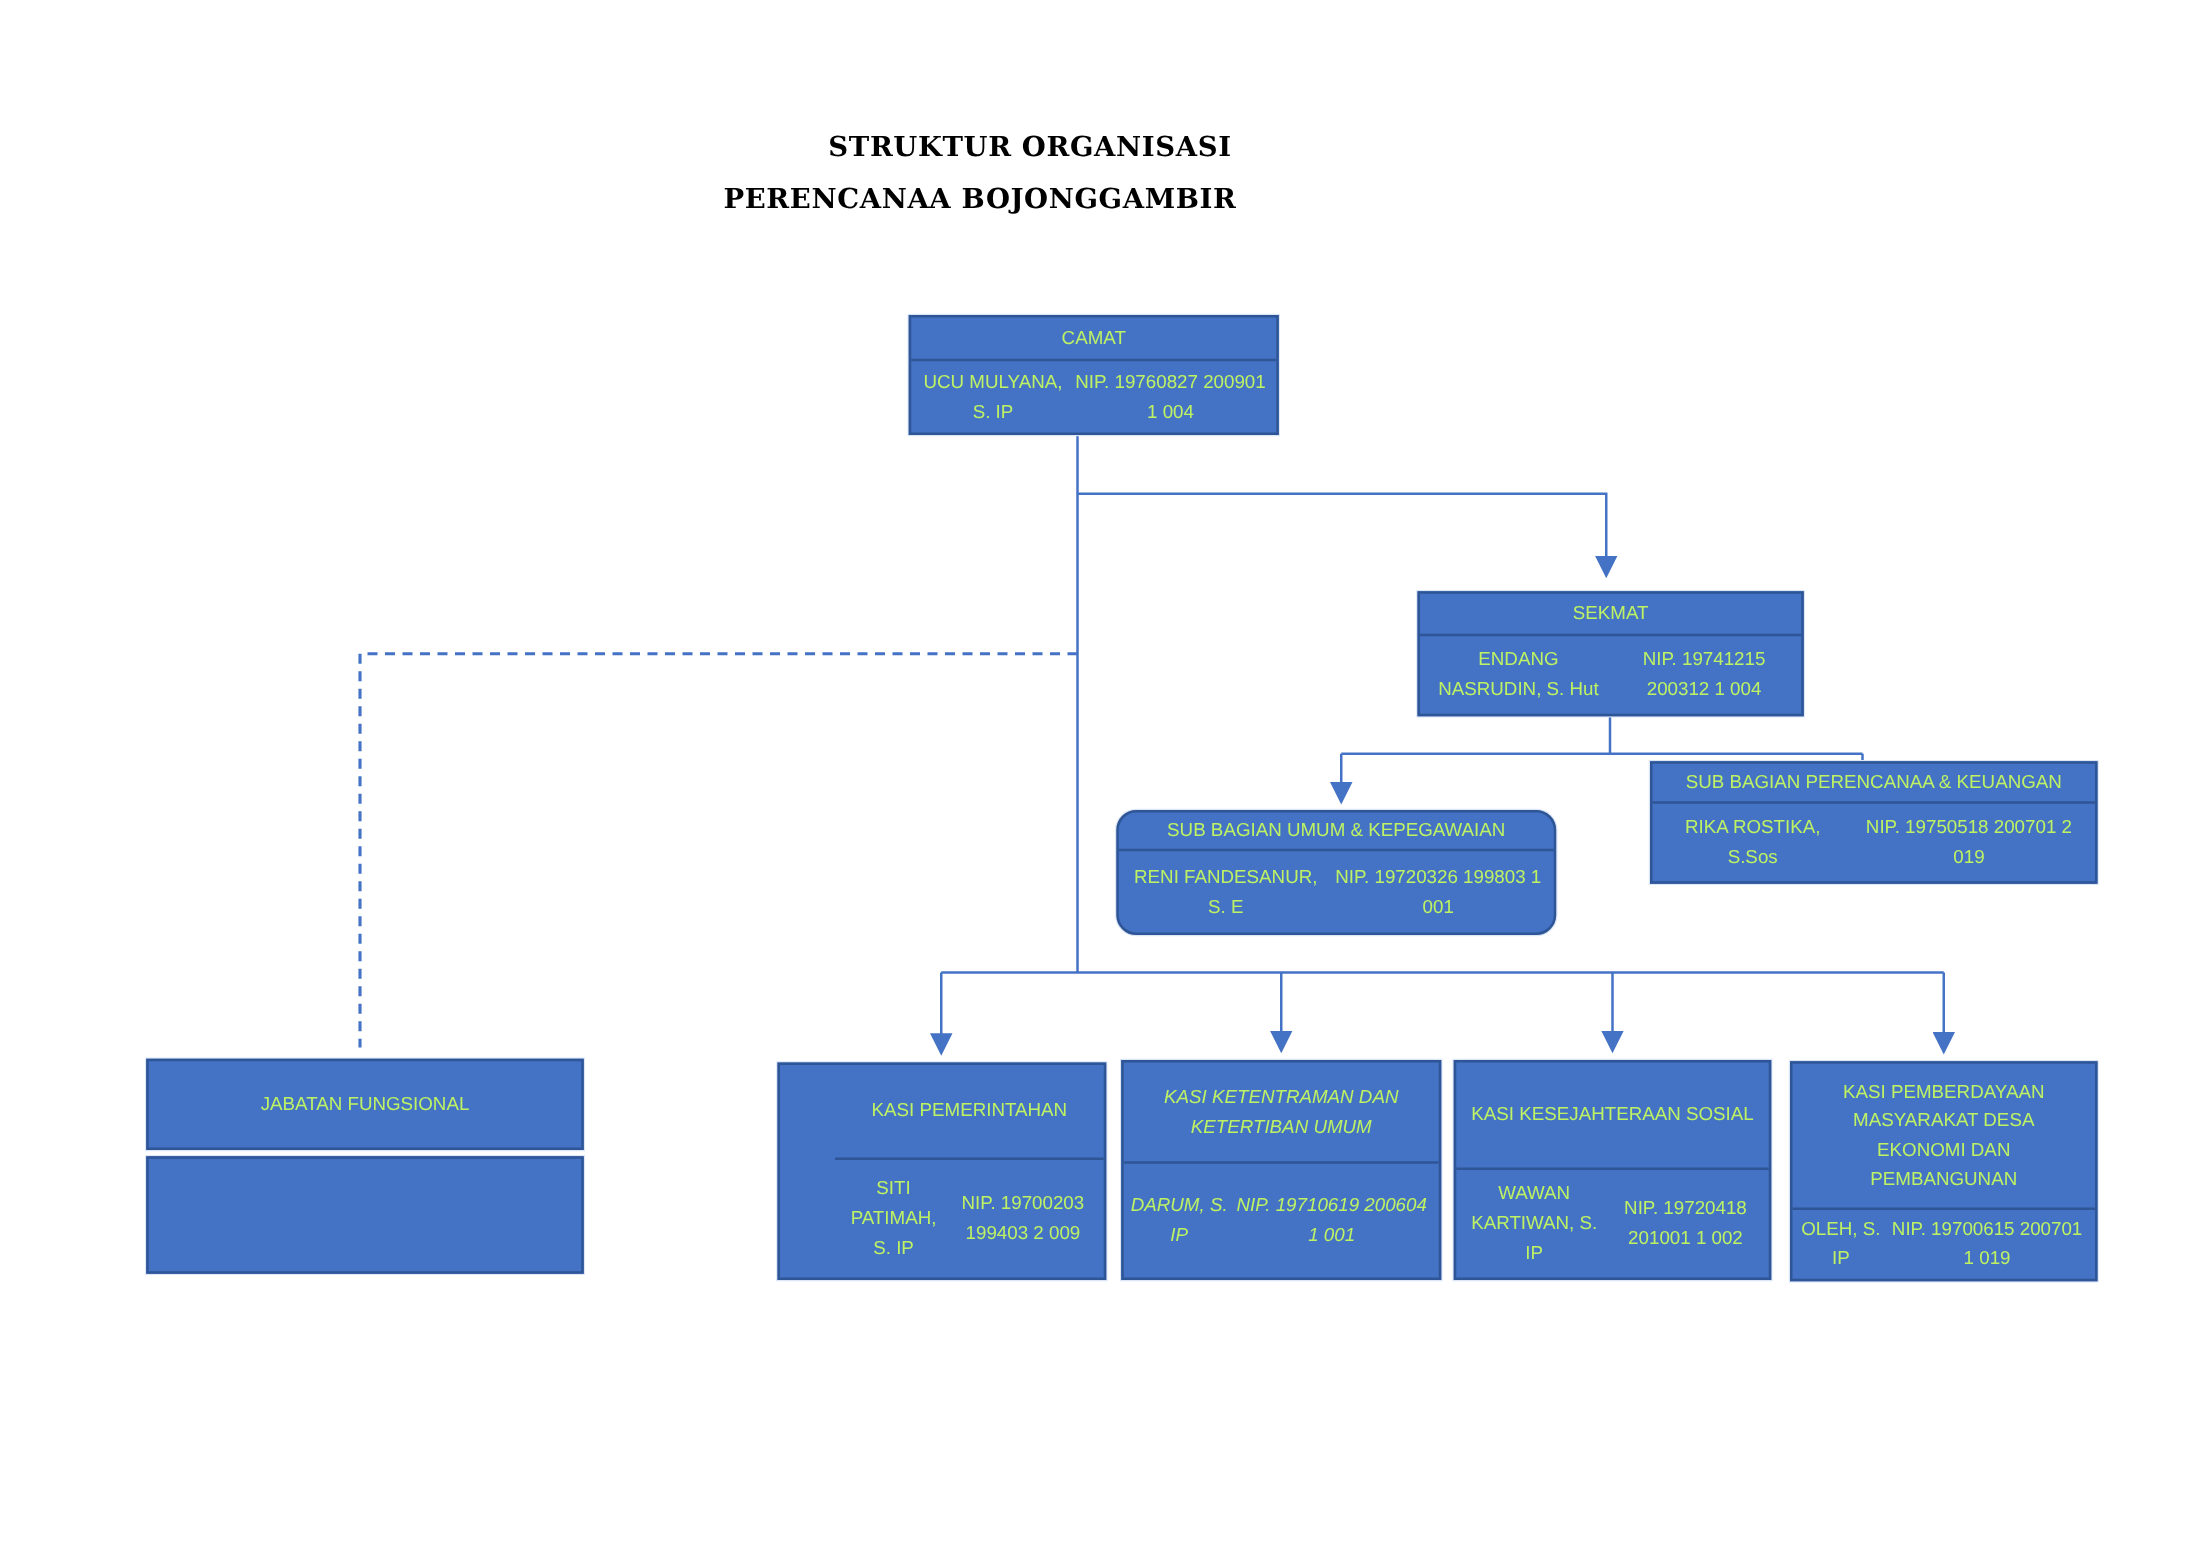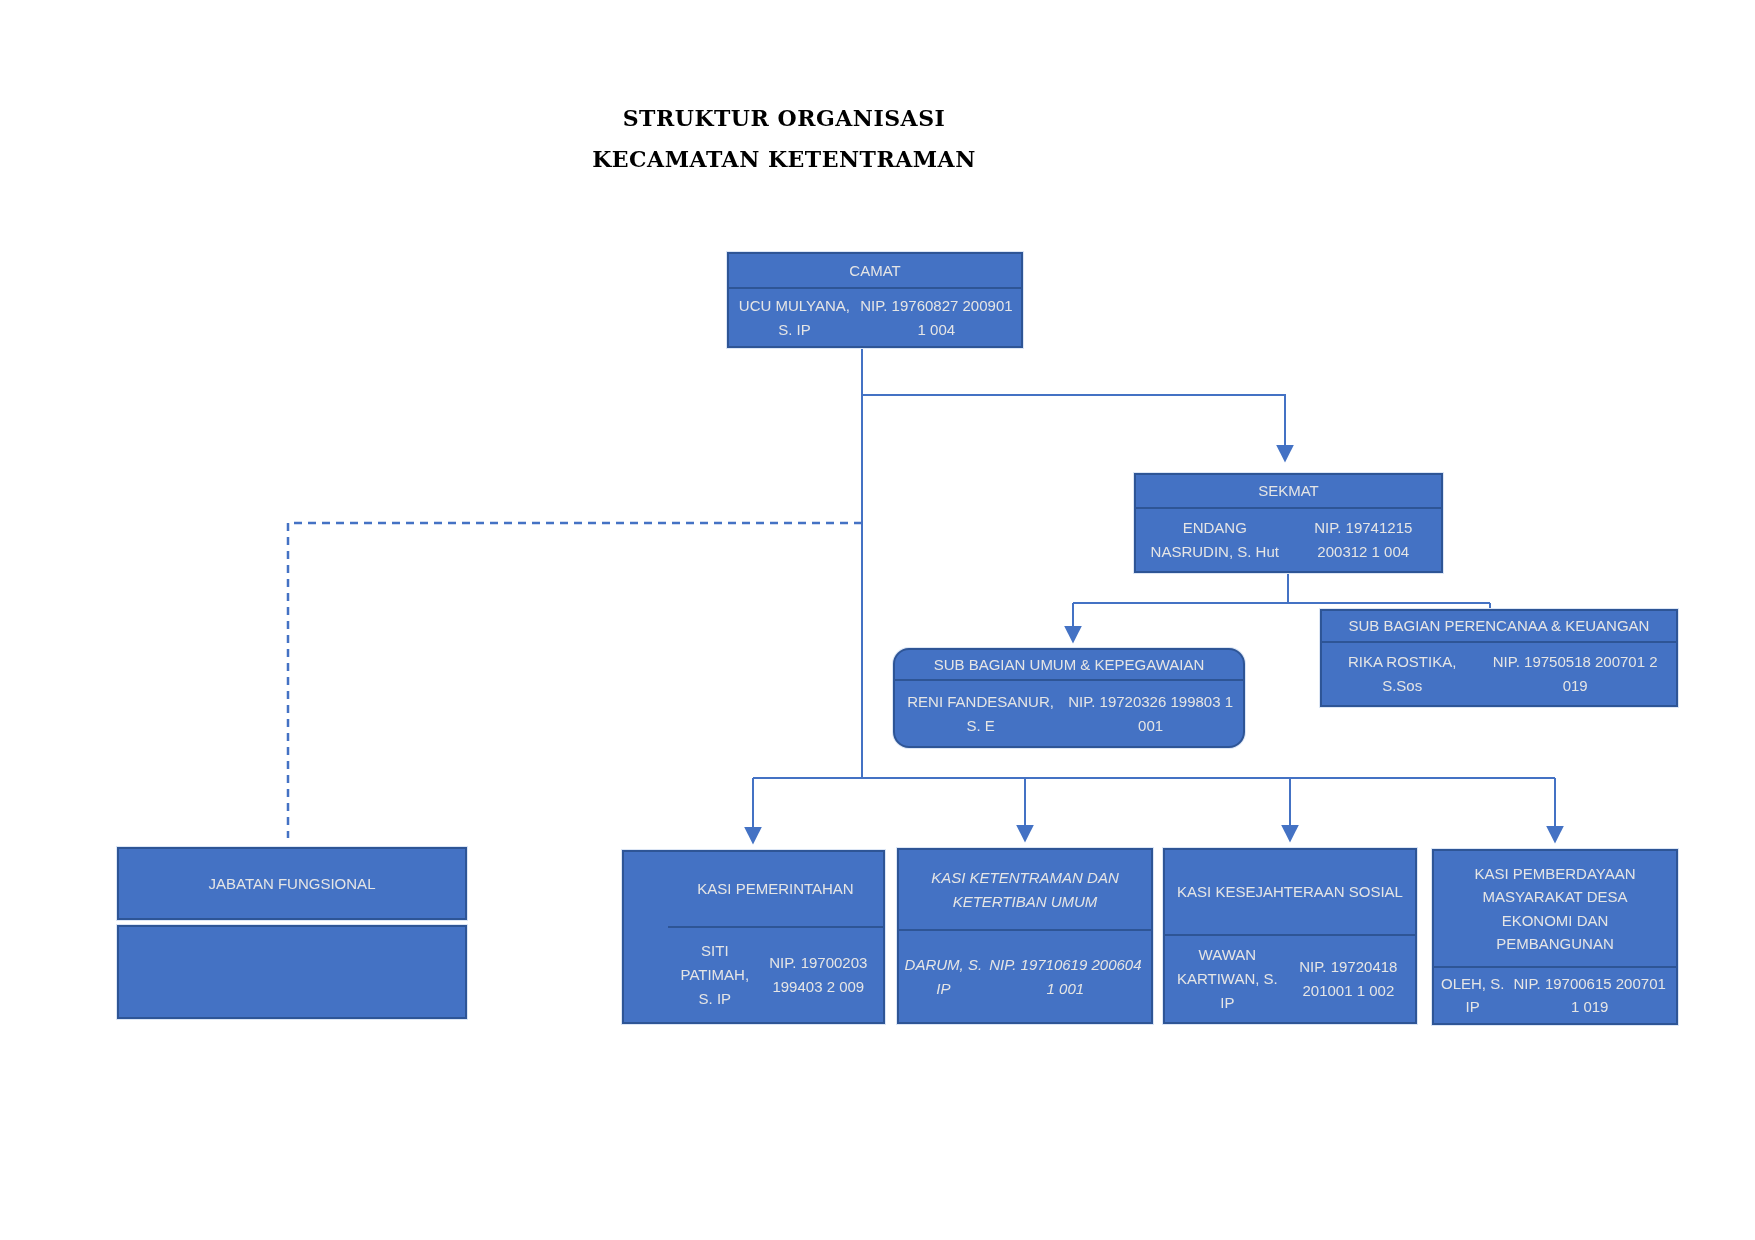--- a/index.html
+++ b/index.html
@@ -25,21 +25,21 @@
     letter-spacing: 0.5px;
     white-space: nowrap;
   }
   .node {
     position: absolute;
     display: flex;
     flex-direction: column;
     background: #4472C4;
     border: 2px solid #2E5596;
     box-sizing: border-box;
-    color: #e5e5e5;
+    color: #bef264;
     box-shadow: 0 0 0 1px #dce6f5;
   }
   .node-header {
     display: flex;
     align-items: center;
     justify-content: center;
     text-align: center;
     border-bottom: 2px solid #2E5596;
     font-size: 15px;
     line-height: 1.55;
@@ -70,22 +70,22 @@
     left: 0;
     top: 0;
     pointer-events: none;
   }
 </style>
 </head>
 <body>
 
 <div id="page">
 
-  <div class="doc-title" style="left:784px; top:105px;">STRUKTUR ORGANISASI</div>
-  <div class="doc-title" style="left:784px; top:146px;">KECAMATAN KETENTRAMAN</div>
+  <div class="doc-title" style="left:824px; top:105px;">STRUKTUR ORGANISASI</div>
+  <div class="doc-title" style="left:784px; top:146px;">PERENCANAA BOJONGGAMBIR</div>
 
   <svg class="connectors" width="1755" height="1240" viewBox="0 0 1755 1240">
     <defs>
       <marker id="arrow" viewBox="0 0 10 10" refX="8" refY="5" markerWidth="9" markerHeight="9" orient="auto">
         <path d="M0,0 L10,5 L0,10 z" fill="#4472C4"></path>
       </marker>
     </defs>
 
     <path d="M862,348 L862,778" stroke="#4472C4" stroke-width="2" fill="none"></path>
 

